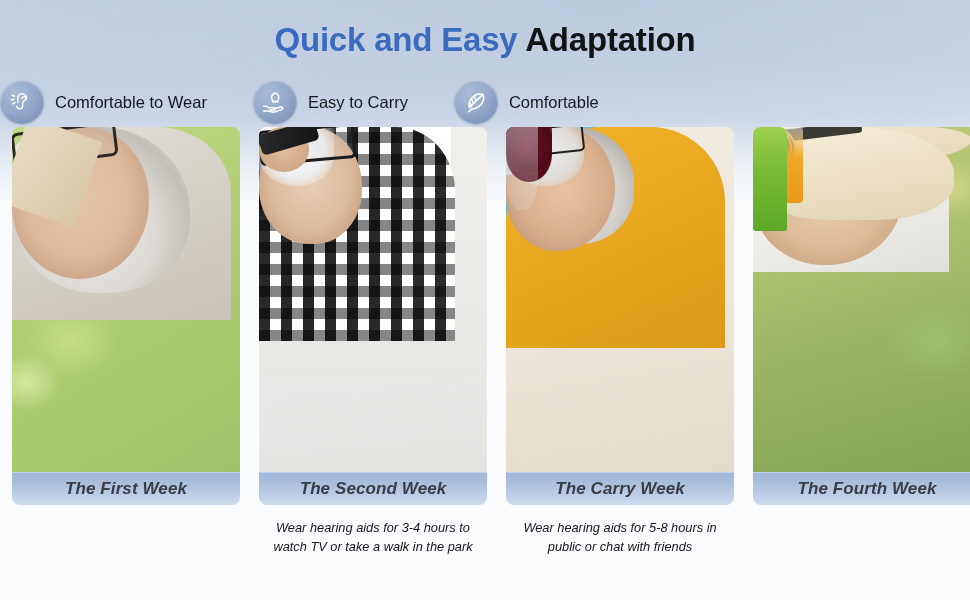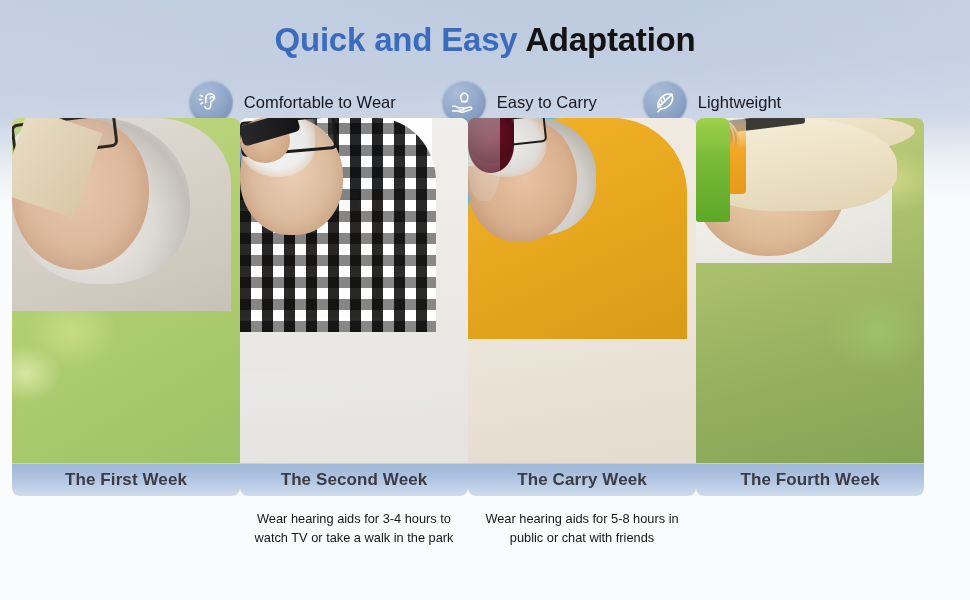--- a/index.html
+++ b/index.html
@@ -73,21 +73,21 @@
   }
   .title .accent { color:#3a6bbf; }
   .title .plain  { color:#131313; }
 
   
   .features {
     position:absolute; left:0; top:76px;
     width:970px; height:52px;
     display:flex;
     align-items:center;
-    justify-content:center;
+    justify-content:flex-start;
     gap:46px;
   }
   .feature {
     display:flex;
     align-items:center;
     gap:11px;
     height:52px;
   }
   .feature-icon {
     width:44px; height:44px;
@@ -100,24 +100,25 @@
   }
   .feature-icon svg { display:block; }
   .feature-label {
     font-size:16.5px;
     color:#17171f;
     white-space:nowrap;
   }
 
   
   .cards {
-    position:absolute; left:12px; top:118px;
+    position:absolute; left:12px; top:127px;
     width:946px;
     display:flex;
-    gap:0;
+    gap:19px;
+    font-style:italic;
   }
   .card { width:228px; }
 
   .photo {
     position:relative;
     width:228px; height:345px;
     border-radius:8px 8px 0 0;
     overflow:hidden;
     background:#c9cfd4;
   }
@@ -467,21 +468,21 @@
 
     <div class="feature">
       <span class="feature-icon">
         <svg width="27" height="27" viewBox="0 0 27 27" fill="none" stroke="#ffffff" stroke-width="1.5" stroke-linecap="round" stroke-linejoin="round">
           <path d="M20.9 5.4c1.4 3.9.1 8.4-3.3 11.5-2.3 2.1-5.2 3-7.6 2.7l-3.2 3.2"></path>
           <path d="M20.9 5.4c-4.1-.9-8.4.6-11.2 3.9-2.5 3-3.2 6.6-2.3 9.1"></path>
           <path d="M20.9 5.4 7.4 18.4"></path>
           <path d="M12.6 8.3l1.4 3.4M10.1 11.1l1.4 3.4M8.3 14.3l1.3 3.1"></path>
         </svg>
       </span>
-      <span class="feature-label">Lightweight</span>
+      <span class="feature-label">Comfortable</span>
     </div>
 
   </div>
 
   <div class="cards">
 
     <div class="card">
       <div class="photo">
         <div class="layer p1-bg"></div>
         <div class="layer p1-body"></div>

